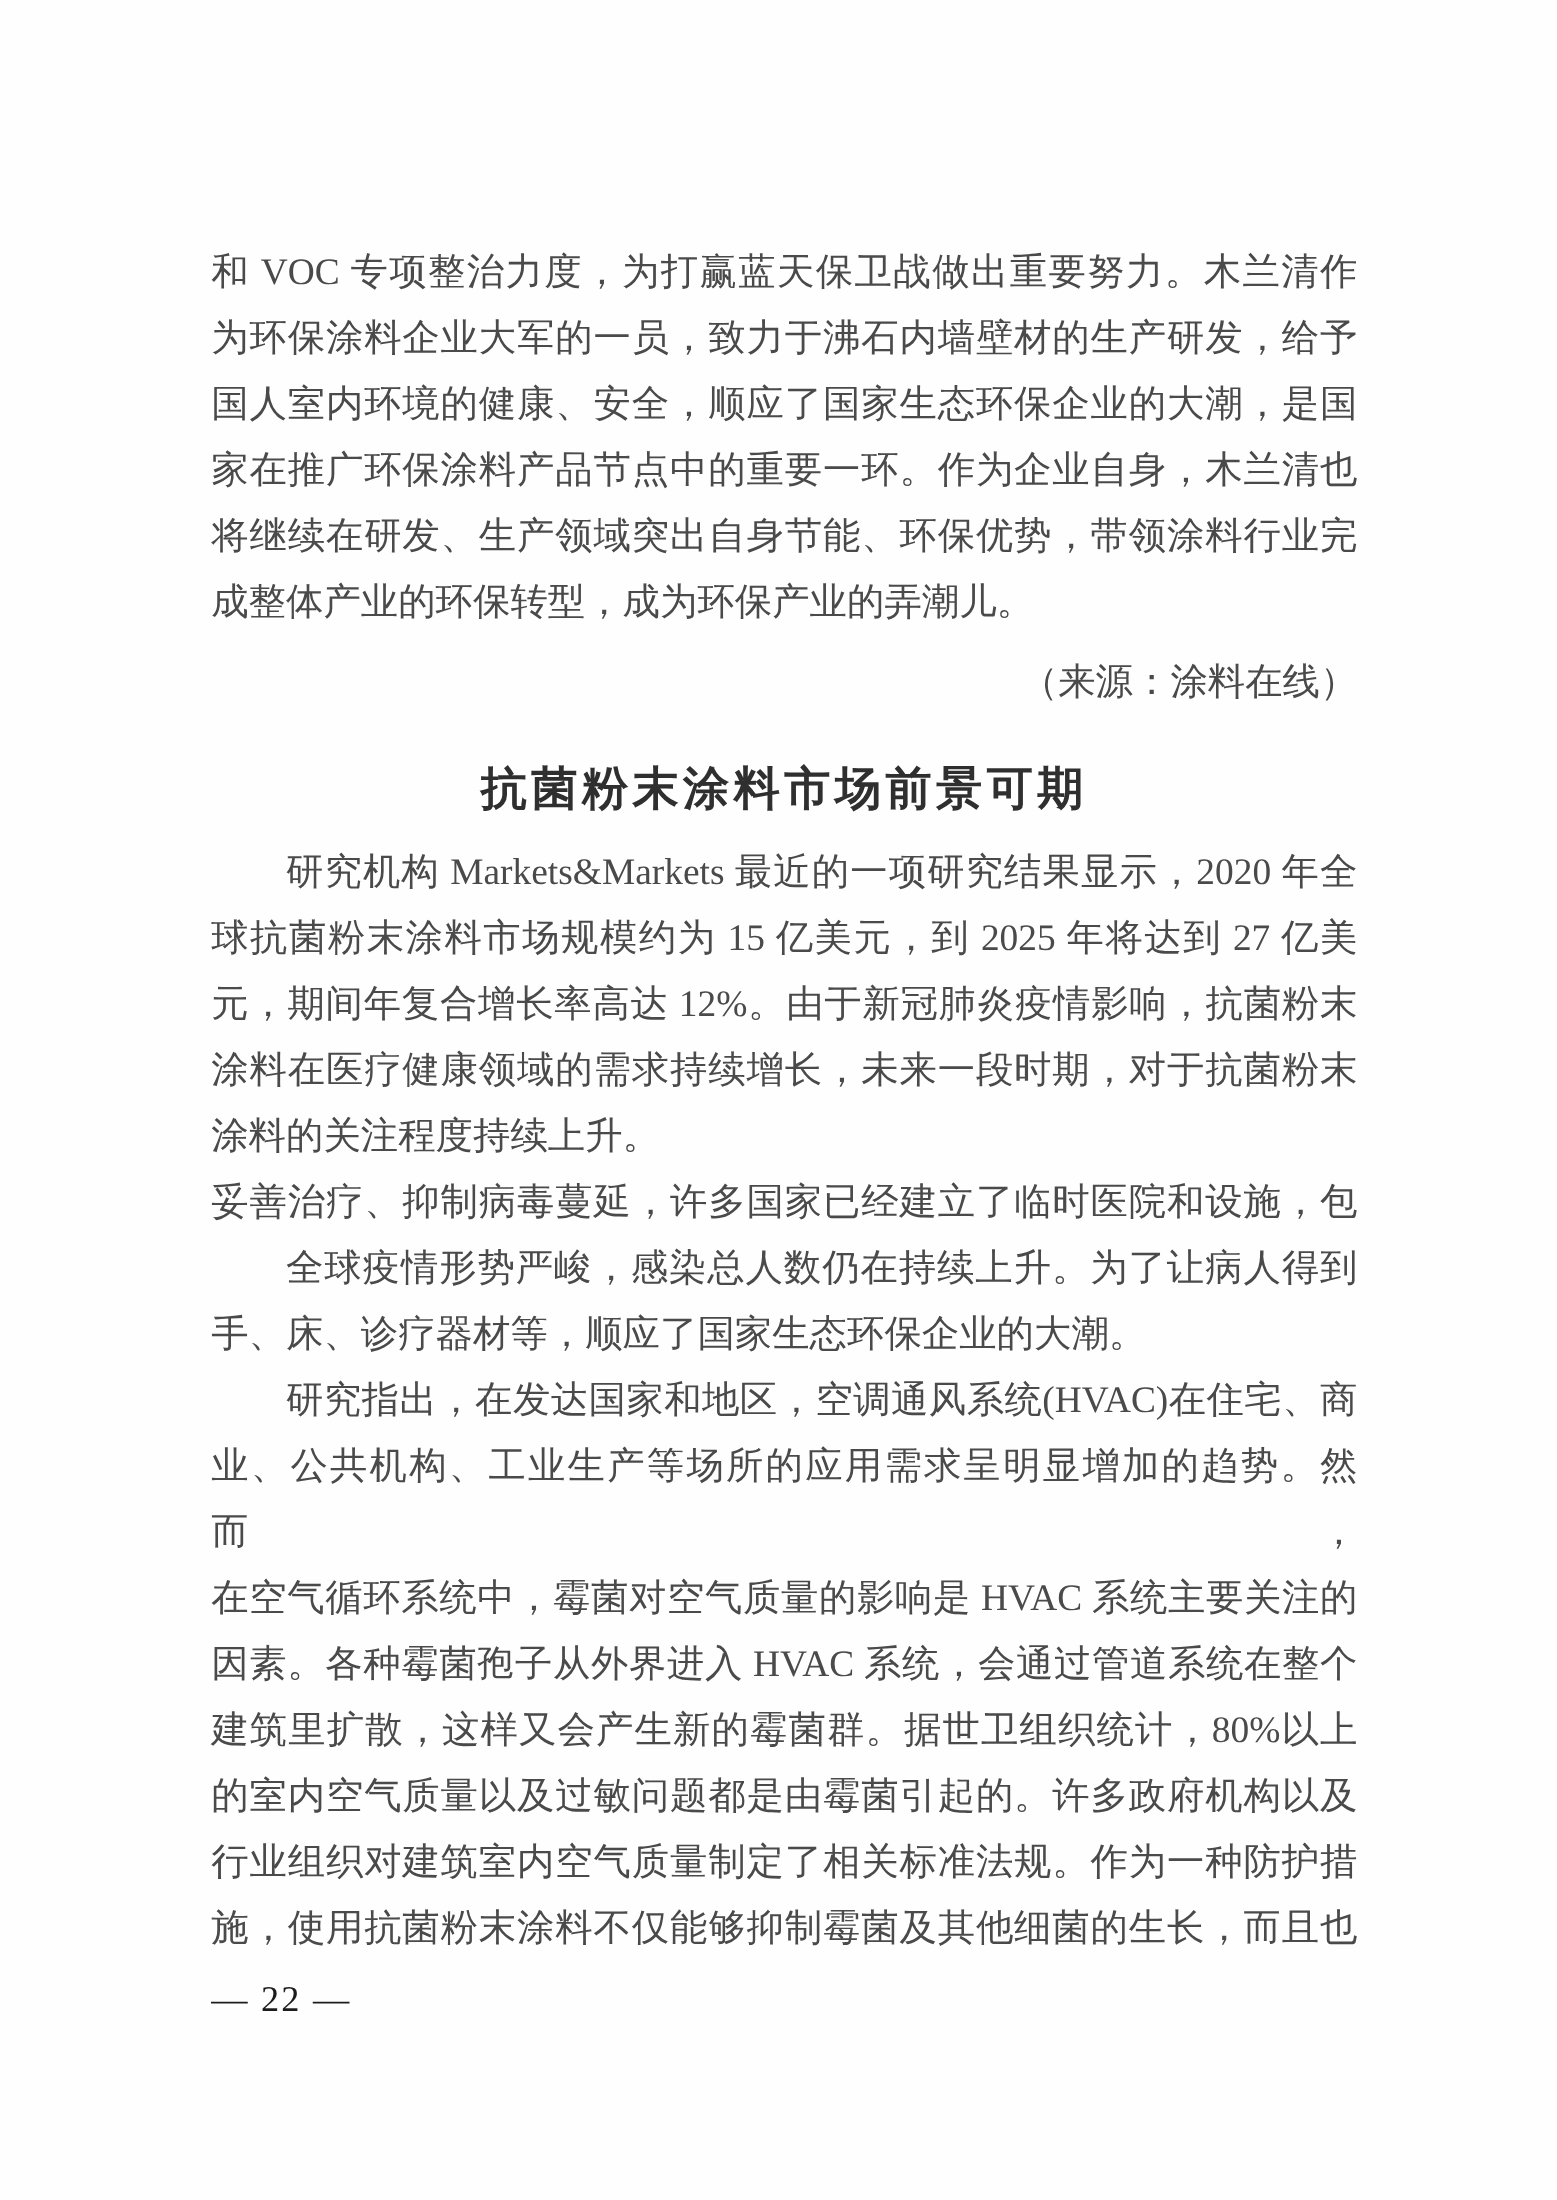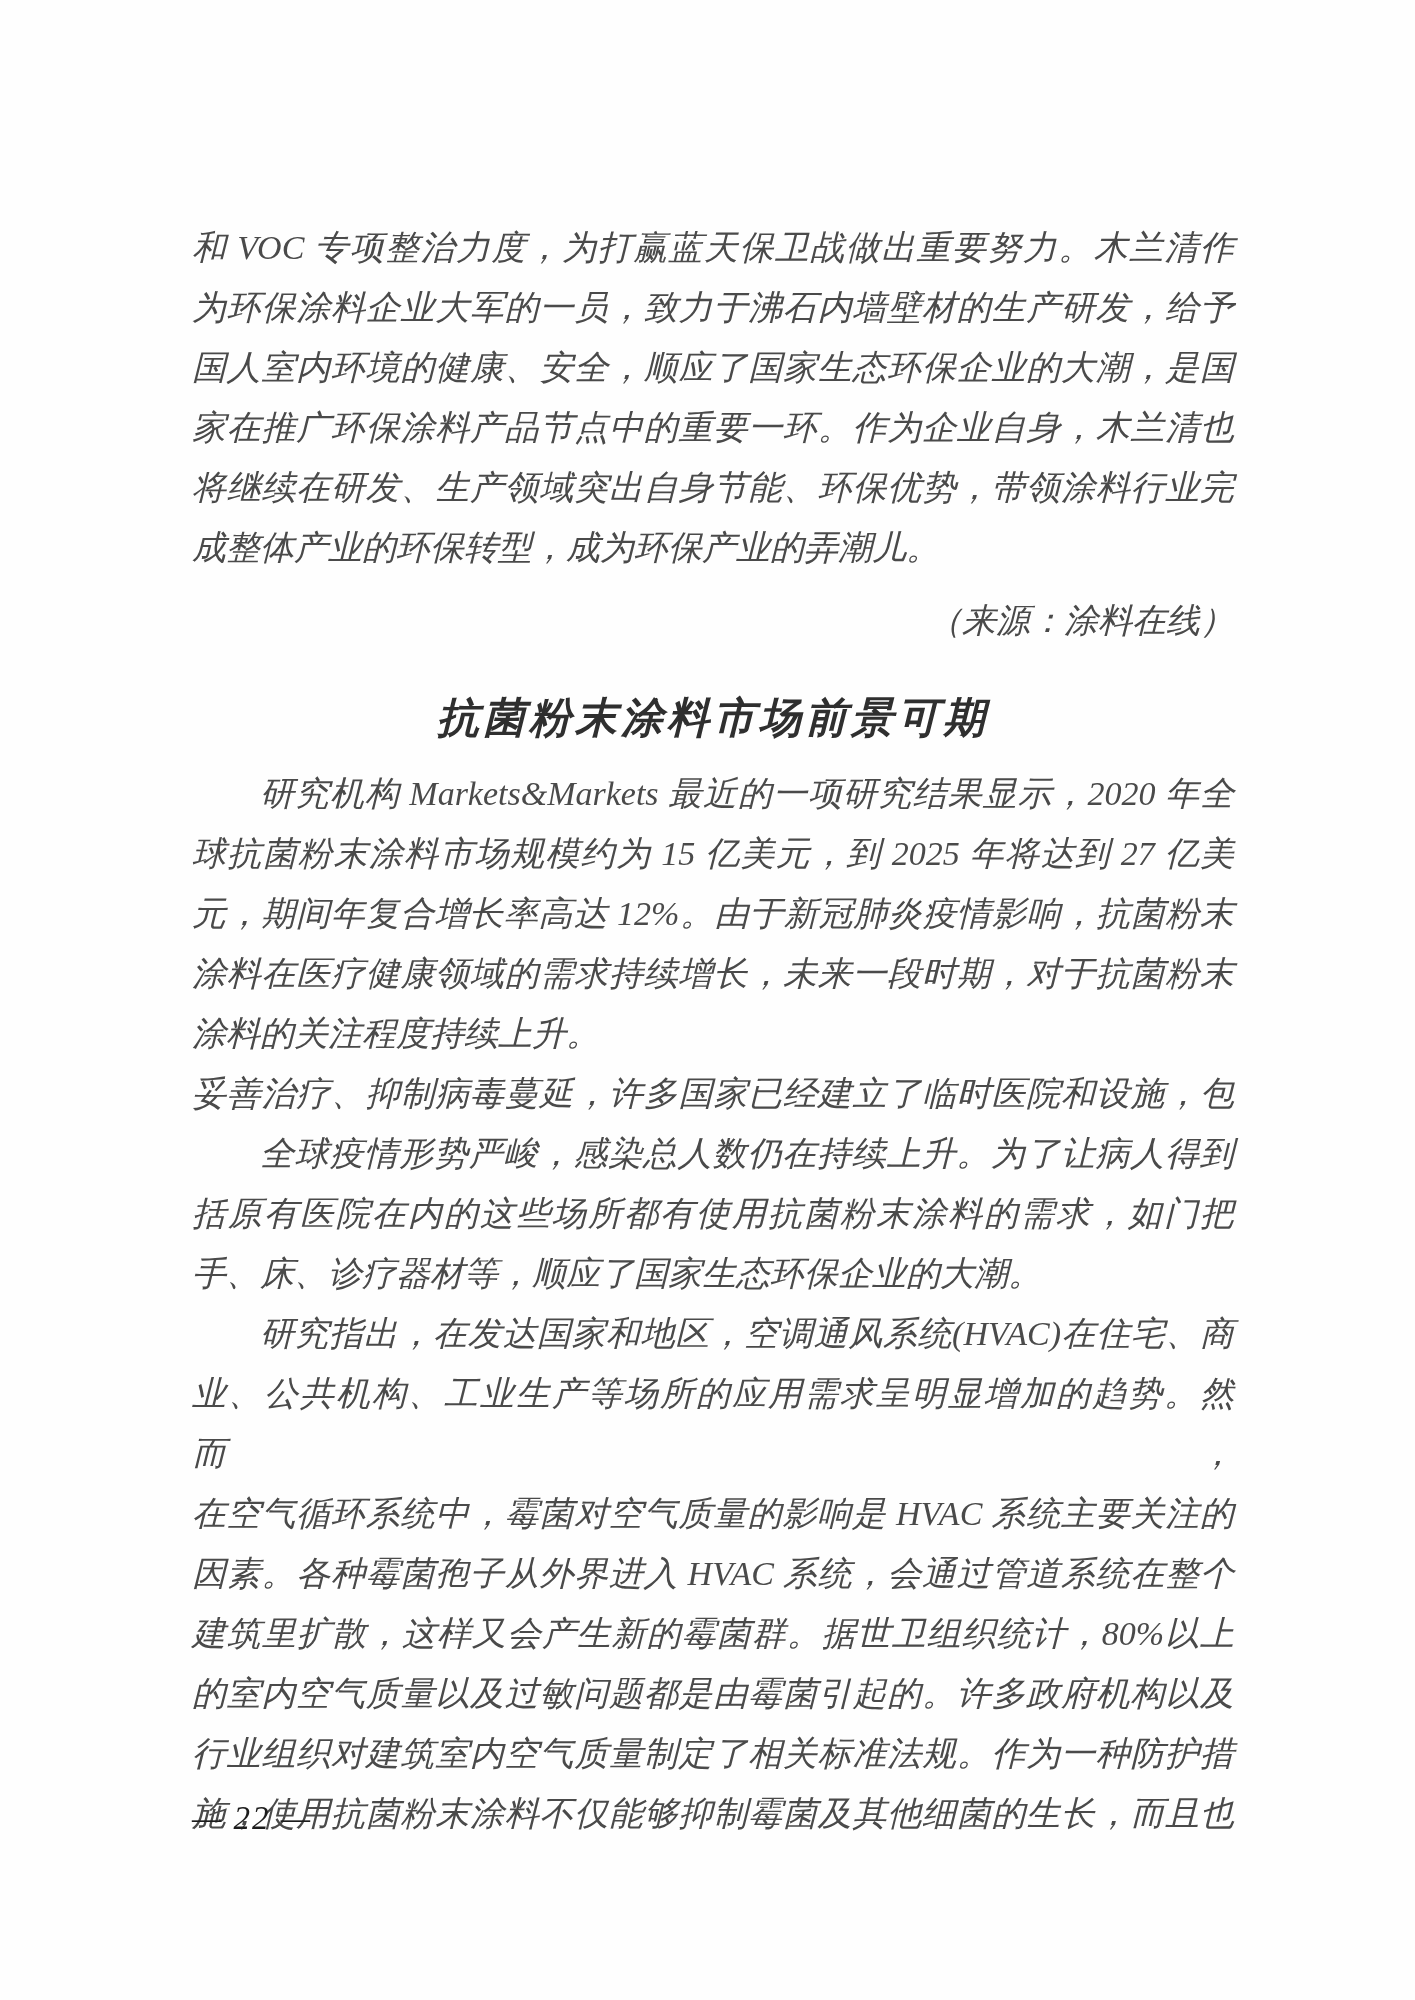--- a/index.html
+++ b/index.html
@@ -10,21 +10,20 @@
     width: 1415px;
     height: 2000px;
     position: relative;
     background: var(--page-bg, #fefefe);
     font-family: "Liberation Serif", "DejaVu Serif", serif;
     overflow: hidden;
   }
   .page {
     position: absolute;
     inset: 0;
-    font-style: italic;
   }
   .text-block {
     position: absolute;
     left: 192px;
     top: 218px;
     width: 1042px;
     color: var(--body-text, #4a4a4a);
     font-size: 34px;
     line-height: 60px;
   }
@@ -84,21 +83,20 @@
         <div class="line indent">研究机构 Markets&amp;Markets 最近的一项研究结果显示，2020 年全</div>
         <div class="line">球抗菌粉末涂料市场规模约为 15 亿美元，到 2025 年将达到 27 亿美</div>
         <div class="line">元，期间年复合增长率高达 12%。由于新冠肺炎疫情影响，抗菌粉末</div>
         <div class="line">涂料在医疗健康领域的需求持续增长，未来一段时期，对于抗菌粉末</div>
         <div class="line last">涂料的关注程度持续上升。</div>
       </div>
 
     <div class="para">
         <div class="line">妥善治疗、抑制病毒蔓延，许多国家已经建立了临时医院和设施，包</div>
         <div class="line indent">全球疫情形势严峻，感染总人数仍在持续上升。为了让病人得到</div>
-        <div class="line">括原有医院在内的这些场所都有使用抗菌粉末涂料的需求，如门把</div>
         <div class="line last">手、床、诊疗器材等，顺应了国家生态环保企业的大潮。</div>
       </div>
 
     <div class="para">
         <div class="line indent">研究指出，在发达国家和地区，空调通风系统(HVAC)在住宅、商</div>
         <div class="line">业、公共机构、工业生产等场所的应用需求呈明显增加的趋势。然而，</div>
         <div class="line">在空气循环系统中，霉菌对空气质量的影响是 HVAC 系统主要关注的</div>
         <div class="line">因素。各种霉菌孢子从外界进入 HVAC 系统，会通过管道系统在整个</div>
         <div class="line">建筑里扩散，这样又会产生新的霉菌群。据世卫组织统计，80%以上</div>
         <div class="line">的室内空气质量以及过敏问题都是由霉菌引起的。许多政府机构以及</div>

